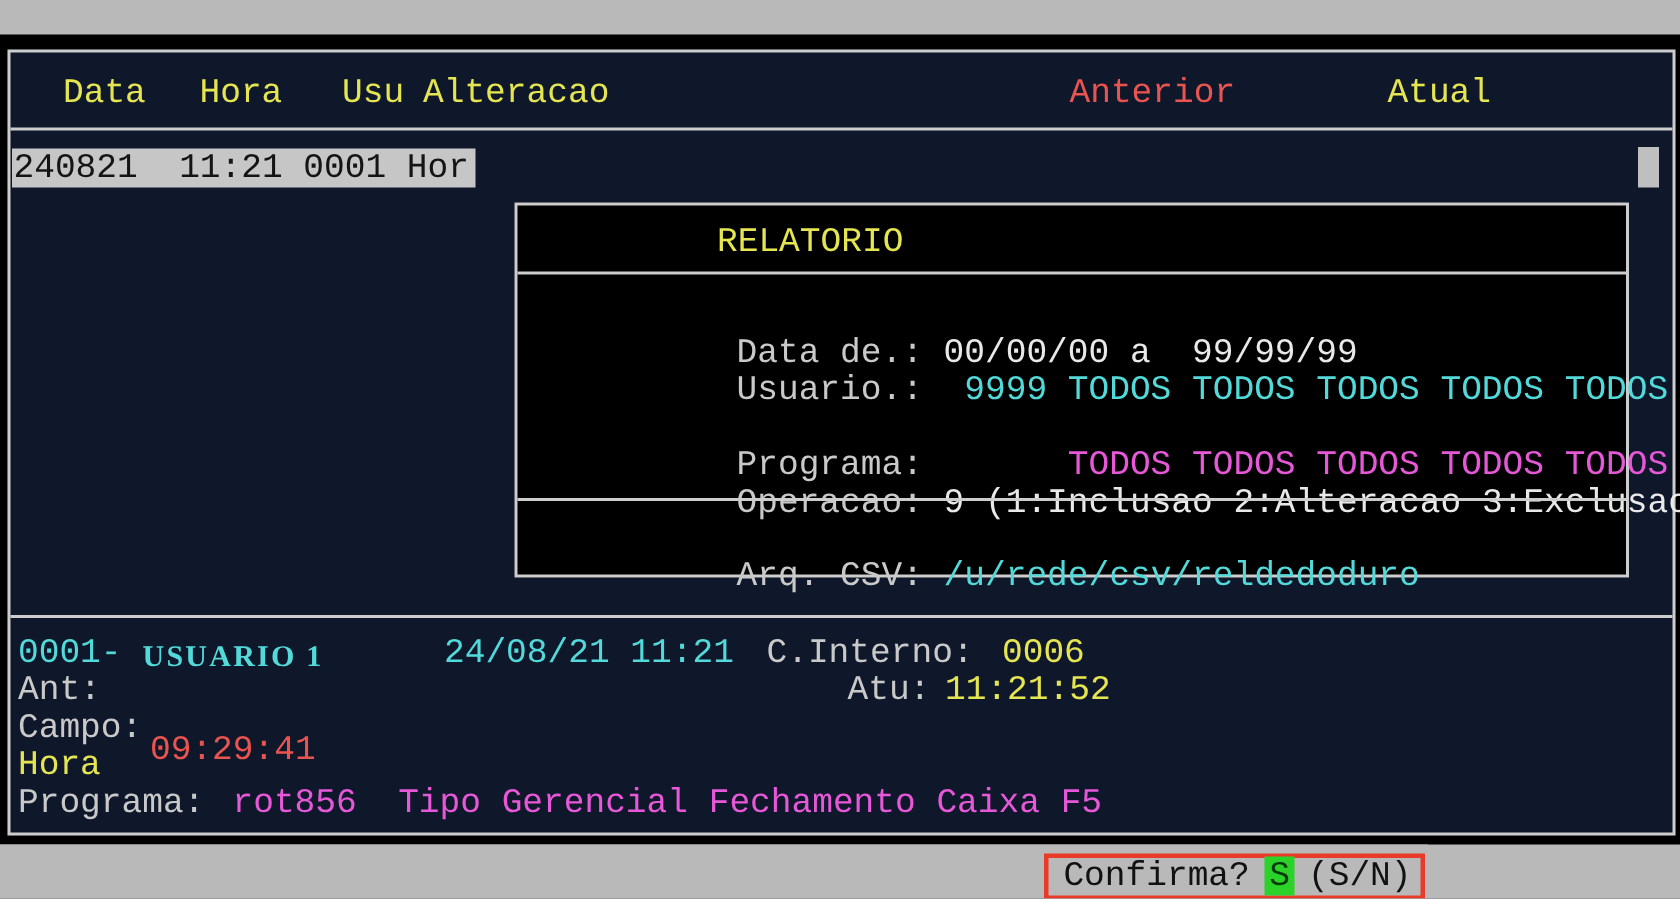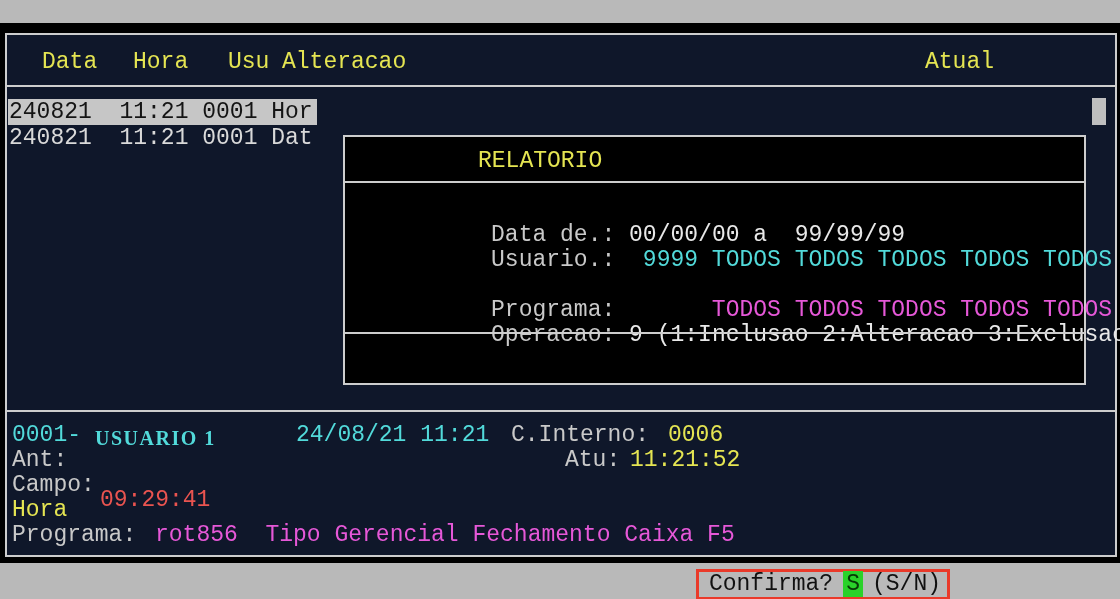--- a/index.html
+++ b/index.html
@@ -57,26 +57,26 @@
 
   <div class="terminal">
 
     <div class="window">
 
       <div class="win-header">
         <span class="h-data mono">Data</span>
         <span class="h-hora mono">Hora</span>
         <span class="h-usu mono">Usu</span>
         <span class="h-alt mono">Alteracao</span>
+        <span class="h-ant mono">Anterior</span>
         <span class="h-atu mono">Atual</span>
       </div>
 
       <div class="list-area">
         <span class="row row-selected mono">240821  11:21 0001 Hor</span>
-        <span class="row row-normal mono">240821  11:21 0001 Dat</span>
         <div class="scroll-thumb"></div>
       </div>
 
       <div class="detail-panel">
         <span class="dline at5 cyan" style="top:11px">0001-</span>
         <span class="dline cyan user-name" style="top:14px;left:88px">USUARIO 1</span>
         <span class="dline cyan" style="top:11px;left:289px">24/08/21 11:21</span>
         <span class="dline lbl" style="top:11px;left:504px">C.Interno:</span>
         <span class="dline yellow" style="top:11px;left:661px">0006</span>
 
@@ -111,20 +111,23 @@
         <div class="dlg-line g3">
           <span class="lbl">Programa:</span><span class="mag m7">TODOS TODOS TODOS TODOS TODOS TODOS</span>
         </div>
 
         <div class="dlg-line g4">
           <span class="lbl">Operacao:</span><span class="white m1">9 (1:Inclusao 2:Alteracao 3:Exclusao)</span>
         </div>
 
         <div class="dlg-sep"></div>
 
+        <div class="dlg-line g5">
+          <span class="lbl">Arq. CSV:</span><span class="cyan m1">/u/rede/csv/reldedoduro</span>
+        </div>
 
       </div>
     </div>
 
   </div>
 
   <div class="statusbar">
     <div class="confirm-box"><span>Confirma?</span><span class="confirm-s">S</span><span>(S/N)</span></div>
   </div>
 

